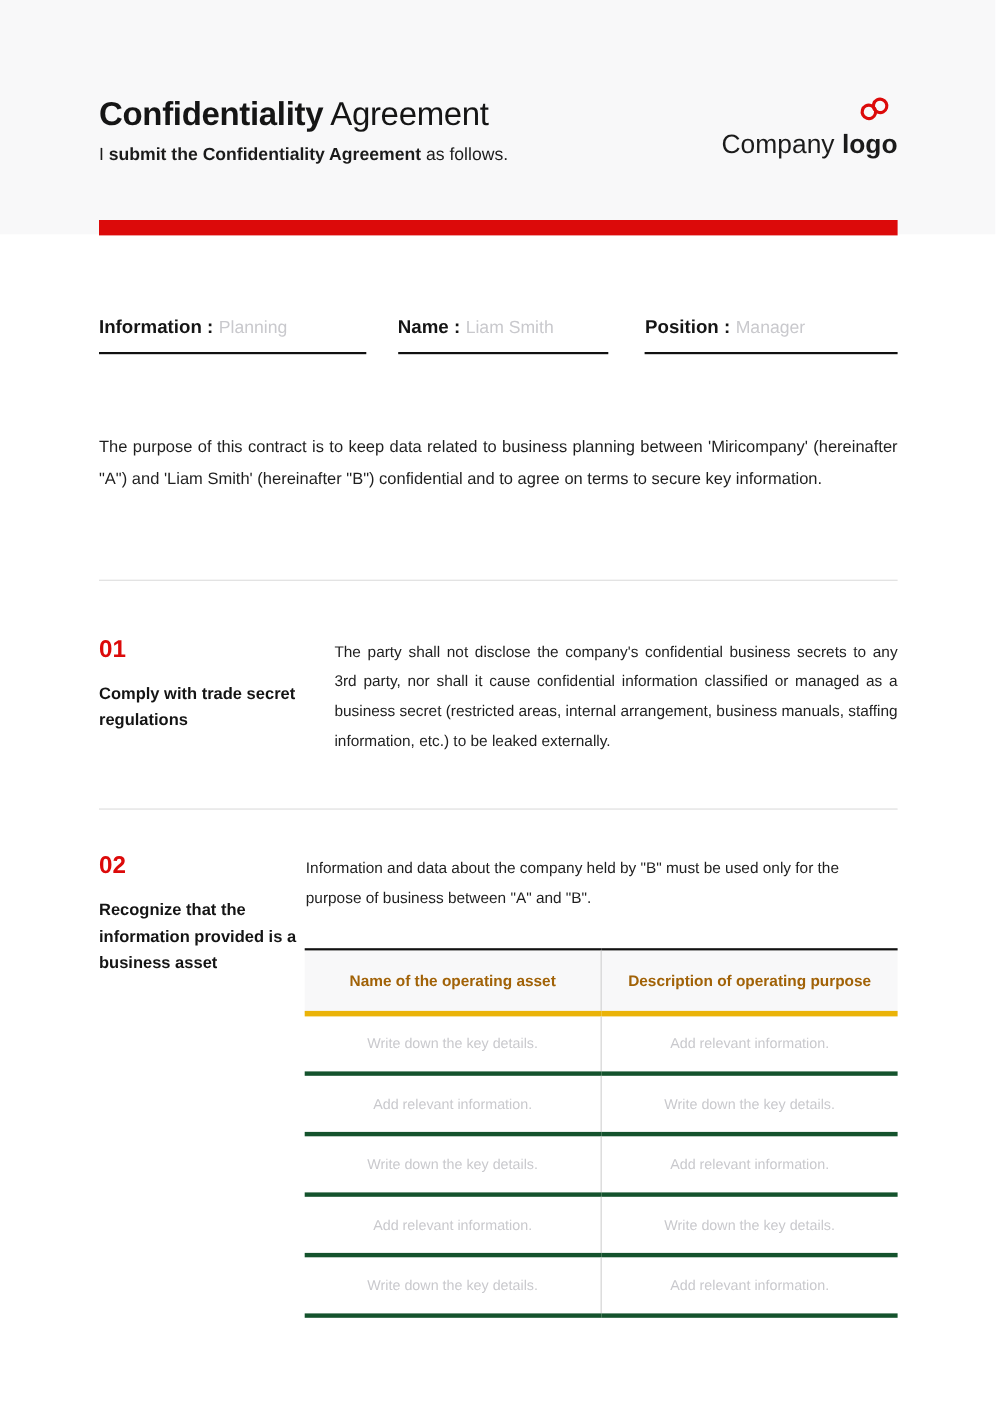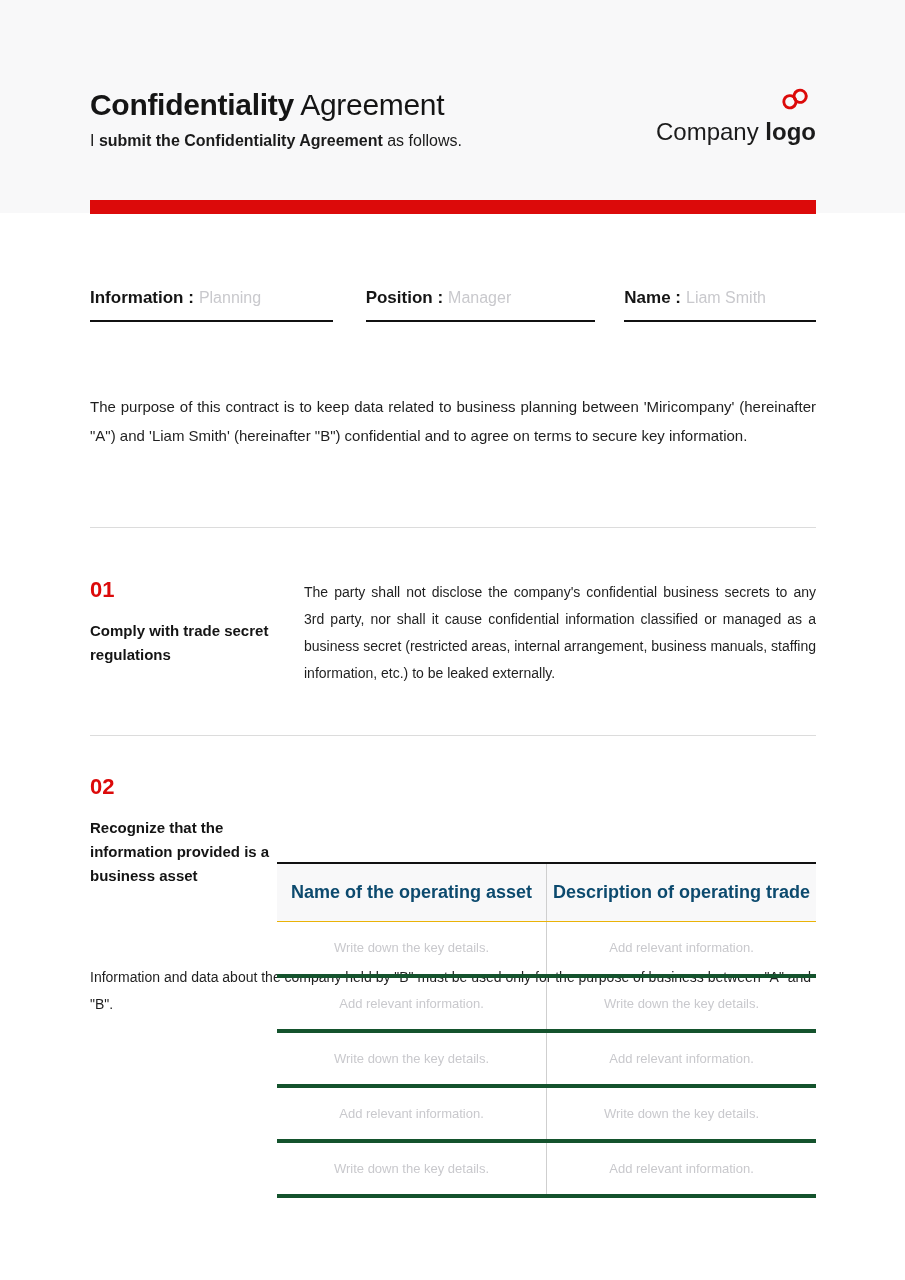--- a/index.html
+++ b/index.html
@@ -139,21 +139,21 @@
   .divider.d-2 { top: 735px; }
 
   
   .clause {
     position: absolute;
     left: 90px;
     width: 726px;
     display: flex;
   }
   .clause.c-01 { top: 578px; gap: 26px; }
-  .clause.c-02 { top: 775px; flex-direction: column; }
+  .clause.c-02 { top: 775px; }
 
   .clause-side { width: 188px; flex: 0 0 188px; }
   .clause-num {
     font-size: 22px;
     font-weight: 700;
     color: #dc0a0a;
     line-height: 24px;
   }
   .clause-heading {
     margin-top: 17px;
@@ -182,25 +182,25 @@
     table-layout: fixed;
   }
   .asset-table th,
   .asset-table td {
     text-align: center;
     vertical-align: middle;
   }
   .asset-table thead th {
     background: #f8f8f9;
     border-top: 2px solid #111111;
-    border-bottom: 1px solid #eab308;
+    border-bottom: 5px solid #eab308;
     height: 58px;
-    font-size: 18px;
-    font-weight: 700;
-    color: #0c4a6e;
+    font-size: 14px;
+    font-weight: 700;
+    color: #a16207;
   }
   .asset-table thead th.col-sep { border-left: 1px solid #cfcfcf; }
   .asset-table tbody td {
     height: 55px;
     border-bottom: 4px solid #14532d;
     font-size: 13px;
     font-weight: 400;
     color: #c9c9cd;
   }
   .asset-table tbody td.col-sep { border-left: 1px solid #cfcfcf; }
@@ -224,25 +224,25 @@
   </svg>
   <div class="logo-text"><span class="l-light">Company </span><span class="l-strong">logo</span></div>
 </div>
 
 <div class="red-rule"></div>
 
 <div class="fields">
   <div class="field f-department">
     <span class="field-label">Information :</span><span class="field-value">Planning</span>
   </div>
+  <div class="field f-name">
+    <span class="field-label">Name :</span><span class="field-value">Liam Smith</span>
+  </div>
   <div class="field f-position">
     <span class="field-label">Position :</span><span class="field-value">Manager</span>
-  </div>
-  <div class="field f-name">
-    <span class="field-label">Name :</span><span class="field-value">Liam Smith</span>
   </div>
 </div>
 
 <div class="purpose"><span>The purpose of this contract is to keep data related to business planning between 'Miricompany' (hereinafter "A") and 'Liam Smith' (hereinafter "B") confidential and to agree on terms to secure key information.</span></div>
 
 <div class="divider d-1"></div>
 
 <div class="clause c-01">
   <div class="clause-side">
     <div class="clause-num">01</div>
@@ -258,21 +258,21 @@
     <div class="clause-num">02</div>
     <div class="clause-heading">Recognize that the information provided is a business asset</div>
   </div>
   <div class="clause-body nojustify">Information and data about the company held by "B" must be used only for the purpose of business between "A" and "B".</div>
 </div>
 
 <table class="asset-table">
   <thead>
     <tr>
       <th>Name of the operating asset</th>
-      <th class="col-sep">Description of operating trade</th>
+      <th class="col-sep">Description of operating purpose</th>
     </tr>
   </thead>
   <tbody>
     <tr>
       <td>Write down the key details.</td>
       <td class="col-sep">Add relevant information.</td>
     </tr>
     <tr>
       <td>Add relevant information.</td>
       <td class="col-sep">Write down the key details.</td>

